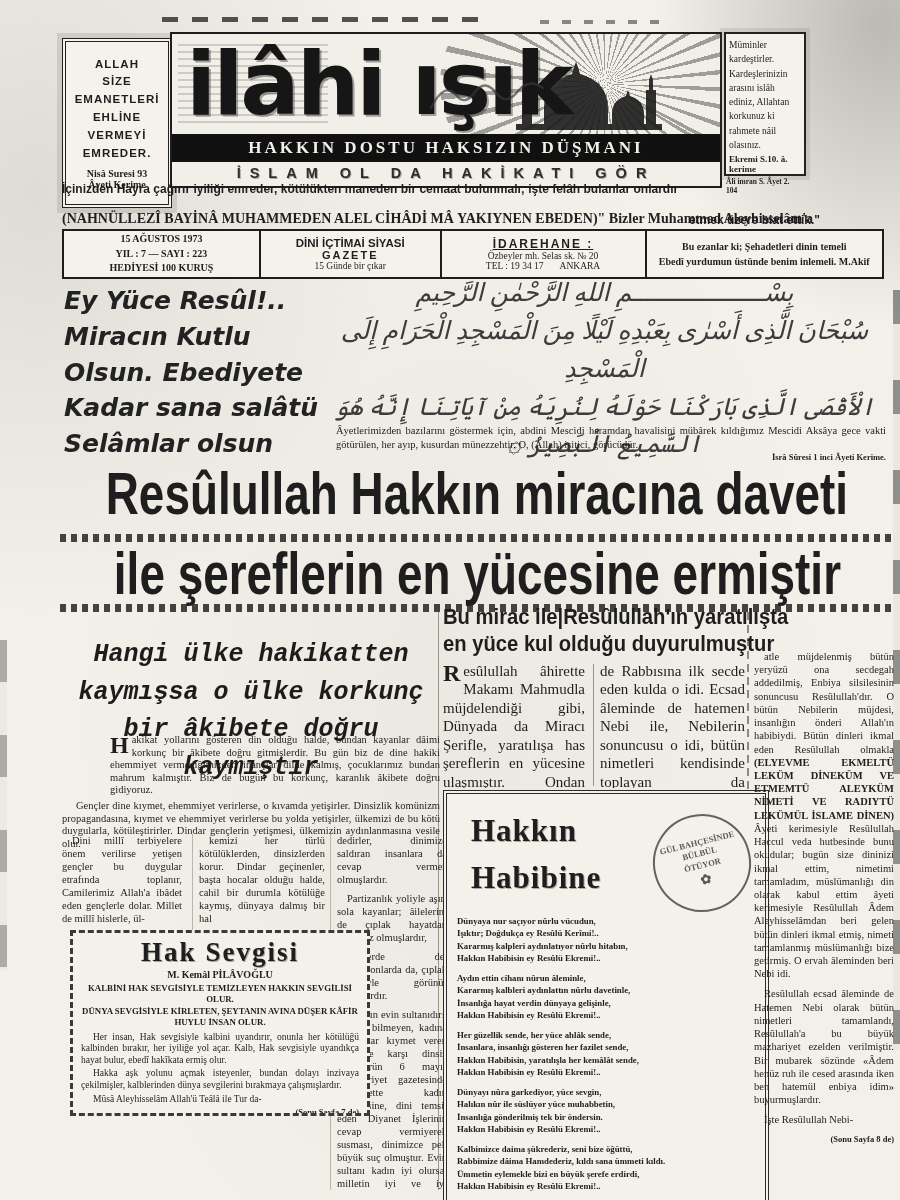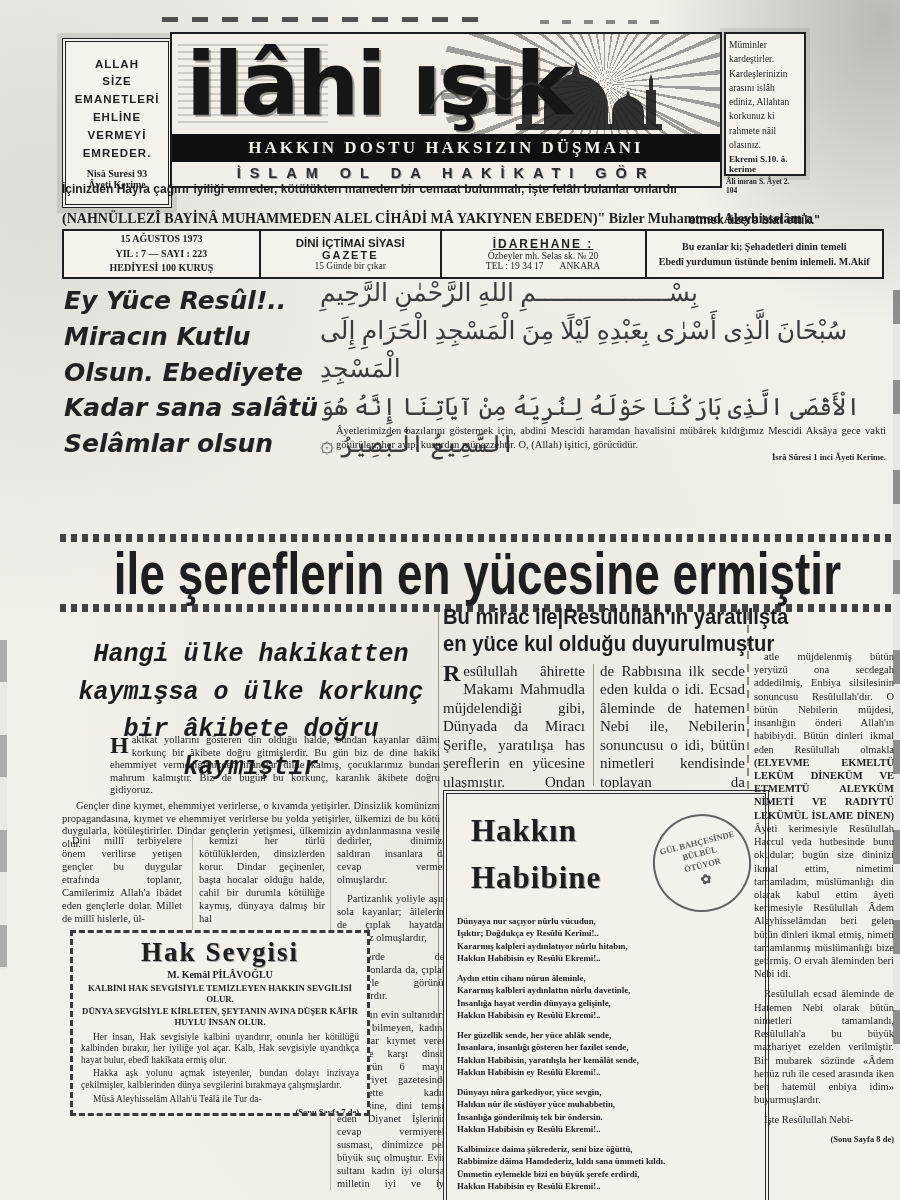--- a/index.html
+++ b/index.html
@@ -63,21 +63,21 @@
   .ic2 .t1{font-family:"Liberation Sans",sans-serif;font-weight:bold;font-size:11.5px;}
   .ic2 .t2{font-family:"Liberation Sans",sans-serif;font-weight:bold;font-size:11px;letter-spacing:2px;}
   .ic2 .t3{font-size:9.5px;}
   .ic3 .t1{font-family:"Liberation Sans",sans-serif;font-weight:bold;font-size:12px;text-decoration:underline;letter-spacing:2px;}
   .ic3 .t2{font-size:9.5px;}
   .ic3 .t3{font-size:9.5px;display:flex;gap:16px;}
   .ic4 div{font-size:10px;font-weight:bold;line-height:1.5;}
   
   .greeting{left:64px;top:283px;width:280px;font-family:"DejaVu Sans",sans-serif;font-weight:bold;
     font-style:italic;font-size:25px;line-height:1.43;color:#222;}
-  .calli{left:320px;top:274px;width:545px;text-align:left;direction:rtl;color:#3c3c3c;}
+  .calli{left:332px;top:274px;width:545px;text-align:center;direction:rtl;color:#3c3c3c;font-style:italic;}
   .calli .l1{font-size:25px;line-height:1.5;}
   .calli .l2{font-size:25px;line-height:1.55;}
   .calli .l3{font-size:24px;line-height:1.55;}
   .calli-cap{left:336px;top:424px;width:550px;font-size:10.5px;line-height:1.3;}
   .calli-ref{left:336px;top:452px;width:550px;font-size:8.5px;font-weight:bold;text-align:right;padding-right:40px;}
   
   .mh{left:58px;top:468px;width:838px;text-align:center;font-family:"Liberation Sans",sans-serif;font-weight:bold;}
   .mh-line{font-size:45px;letter-spacing:0px;display:inline-block;transform:scale(1.02,1.32);transform-origin:center;}
   .mh1{height:64px;}.mh2{height:64px;margin-top:6px;}
   .dotrule{height:8px;background:repeating-linear-gradient(90deg,#242424 0 6px,transparent 6px 11px);opacity:.85;}
@@ -220,20 +220,23 @@
 Selâmlar olsun</div>
 
   <div class="abs calli">
     <div class="l1">بِسْــــــــــــــــــمِ اللهِ الرَّحْمٰنِ الرَّحِيمِ</div>
     <div class="l2">سُبْحَانَ الَّذِى أَسْرٰى بِعَبْدِهِ لَيْلًا مِنَ الْمَسْجِدِ الْحَرَامِ إِلَى الْمَسْجِدِ</div>
     <div class="l3">الْأَقْصَى الَّذِى بَارَكْنَا حَوْلَهُ لِنُرِيَهُ مِنْ آيَاتِنَا إِنَّهُ هُوَ السَّمِيعُ الْبَصِيرُ ۞</div>
   </div>
   <div class="abs calli-cap just">Âyetlerimizden bazılarını göstermek için, abdini Mescidi haramdan havalisini mübârek kıldığımız Mescidi Aksâya gece vakti götürülen, her ayıp, kusurdan münezzehtir. O, (Allah) işitici, görücüdür.</div>
   <div class="abs calli-ref">İsrâ Sûresi 1 inci Âyeti Kerime.</div>
 
+  <div class="abs mh mh1">
+    <span class="mh-line">Resûlullah Hakkın miracına daveti</span>
+  </div>
   <div class="abs dotrule dr1"></div>
   <div class="abs mh mh2" style="top:542px;">
     <span class="mh-line">ile şereflerin en yücesine ermiştir</span>
   </div>
   <div class="abs dotrule dr2"></div>
 
   <div class="abs vrule vr-a"></div>
   <div class="abs vrule vr-b"></div>
   <div class="abs vrule vr-c"></div>
 

